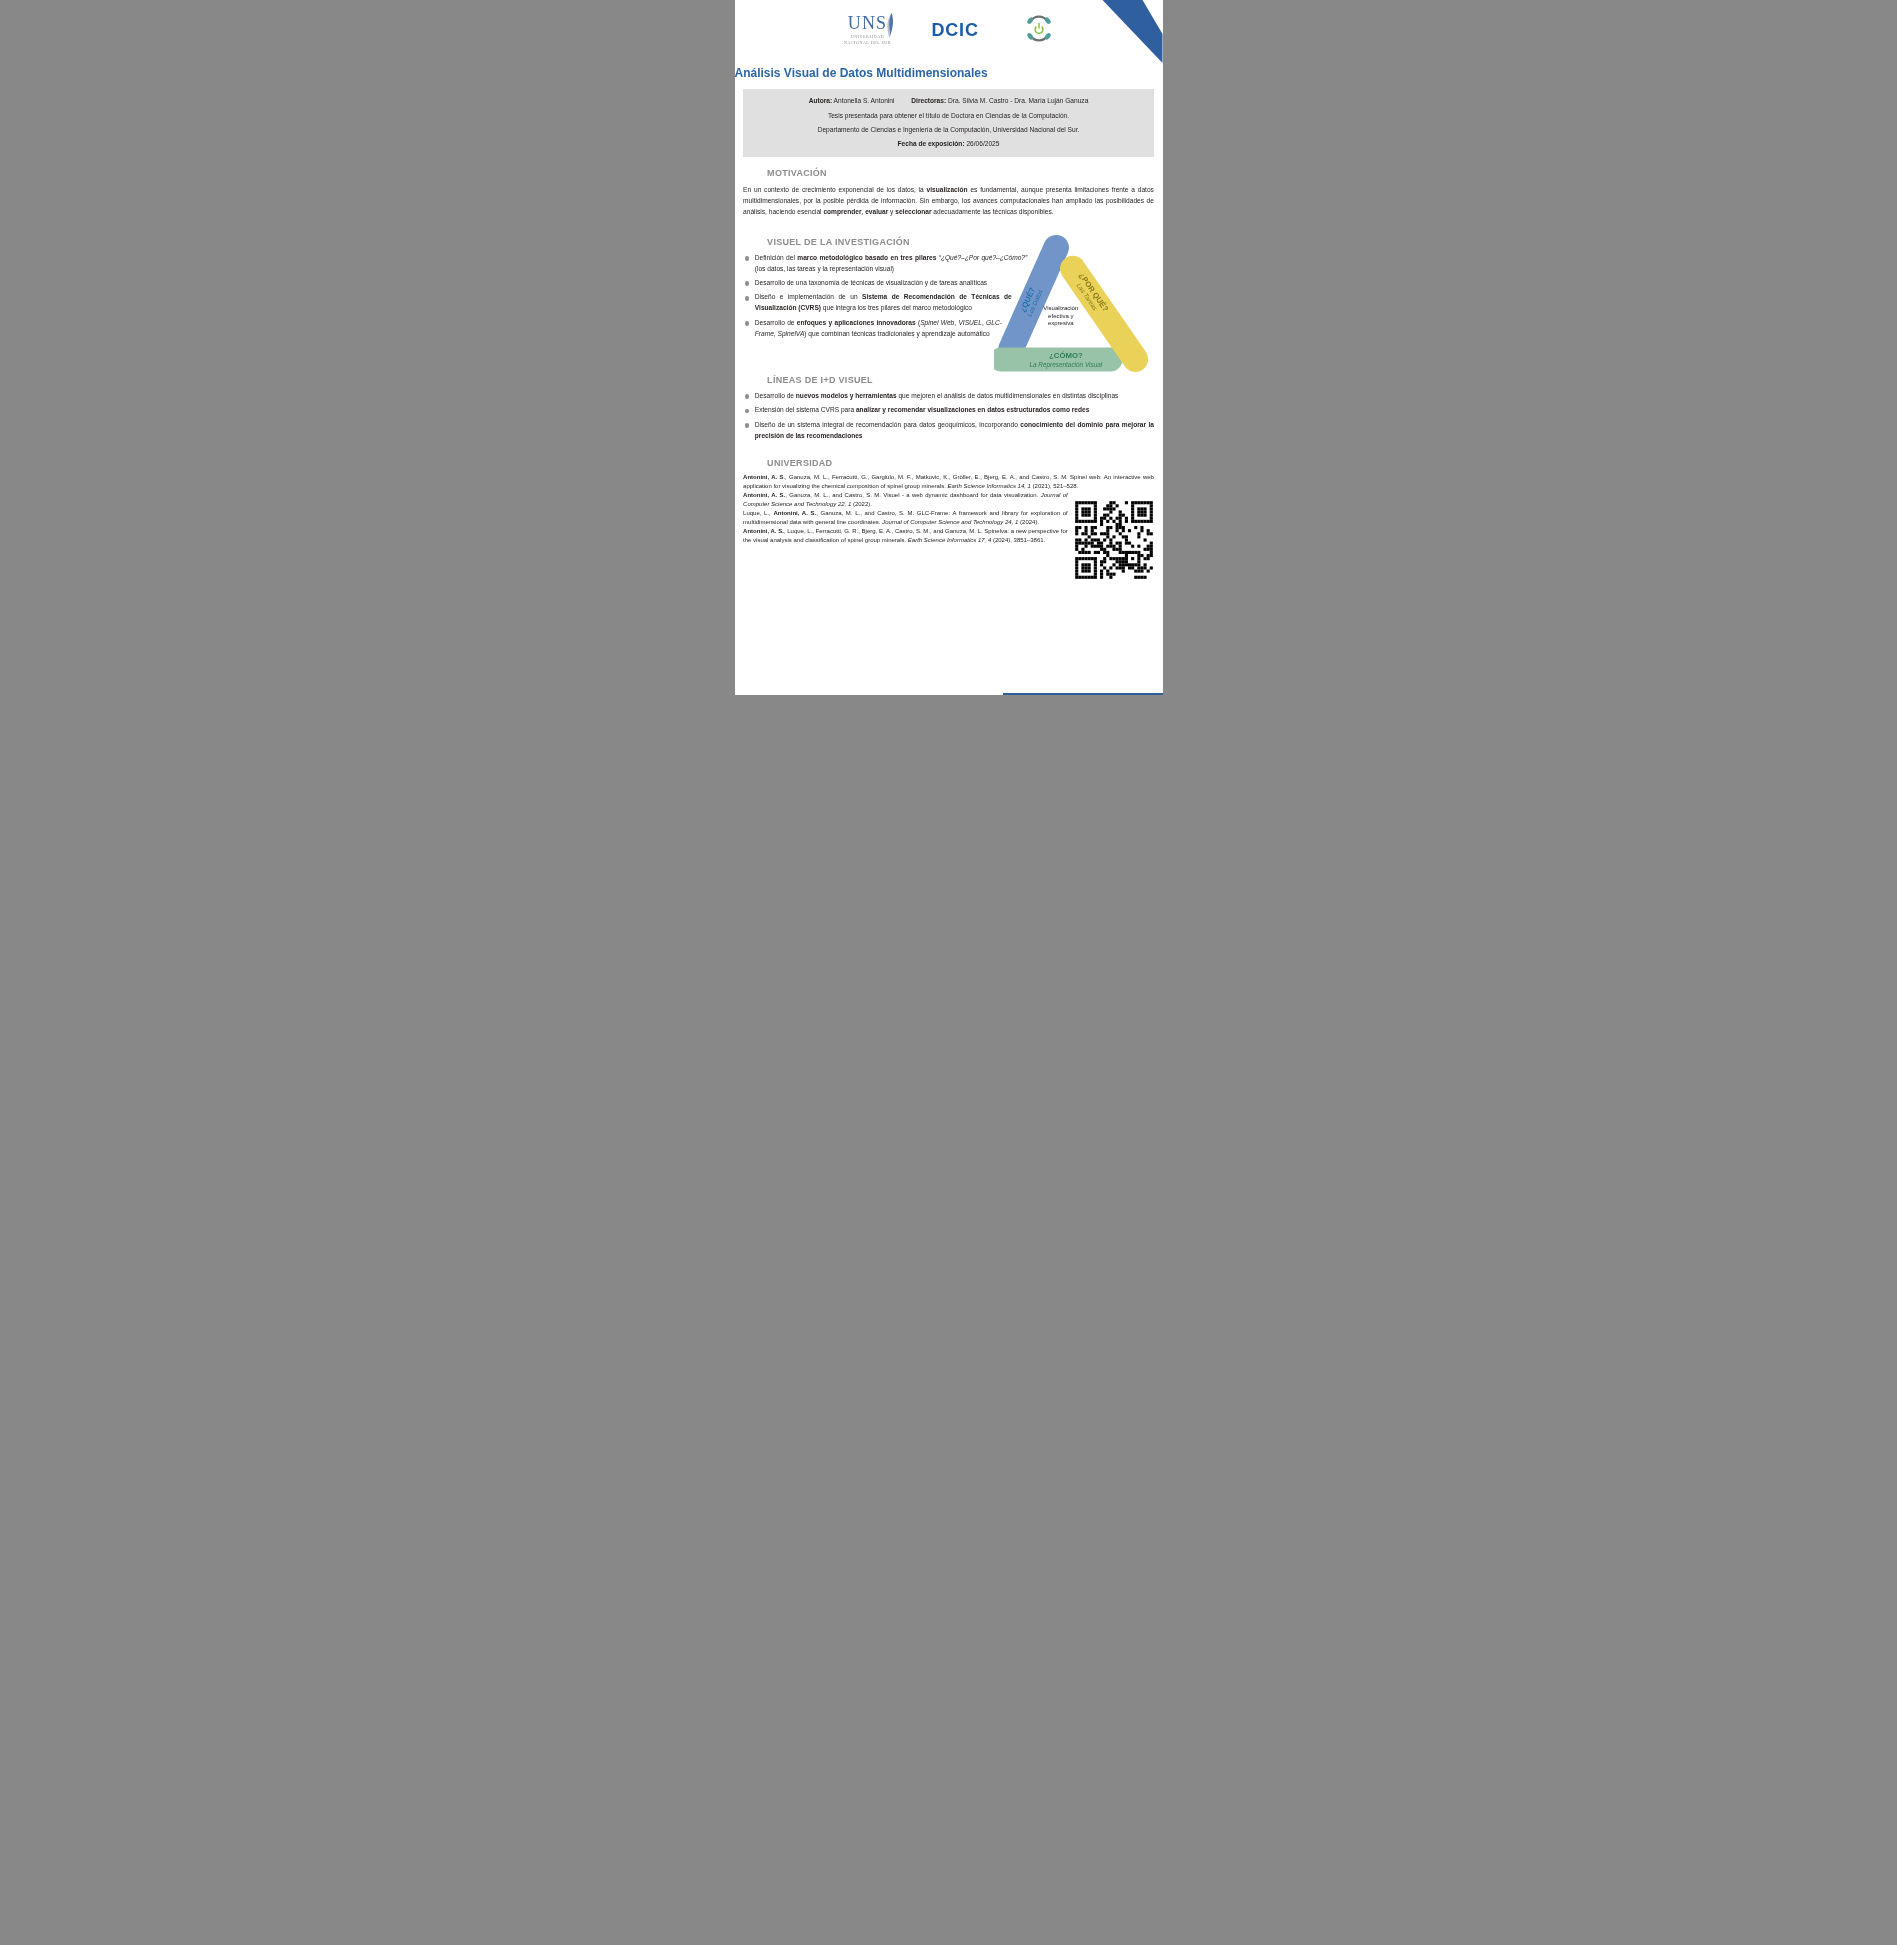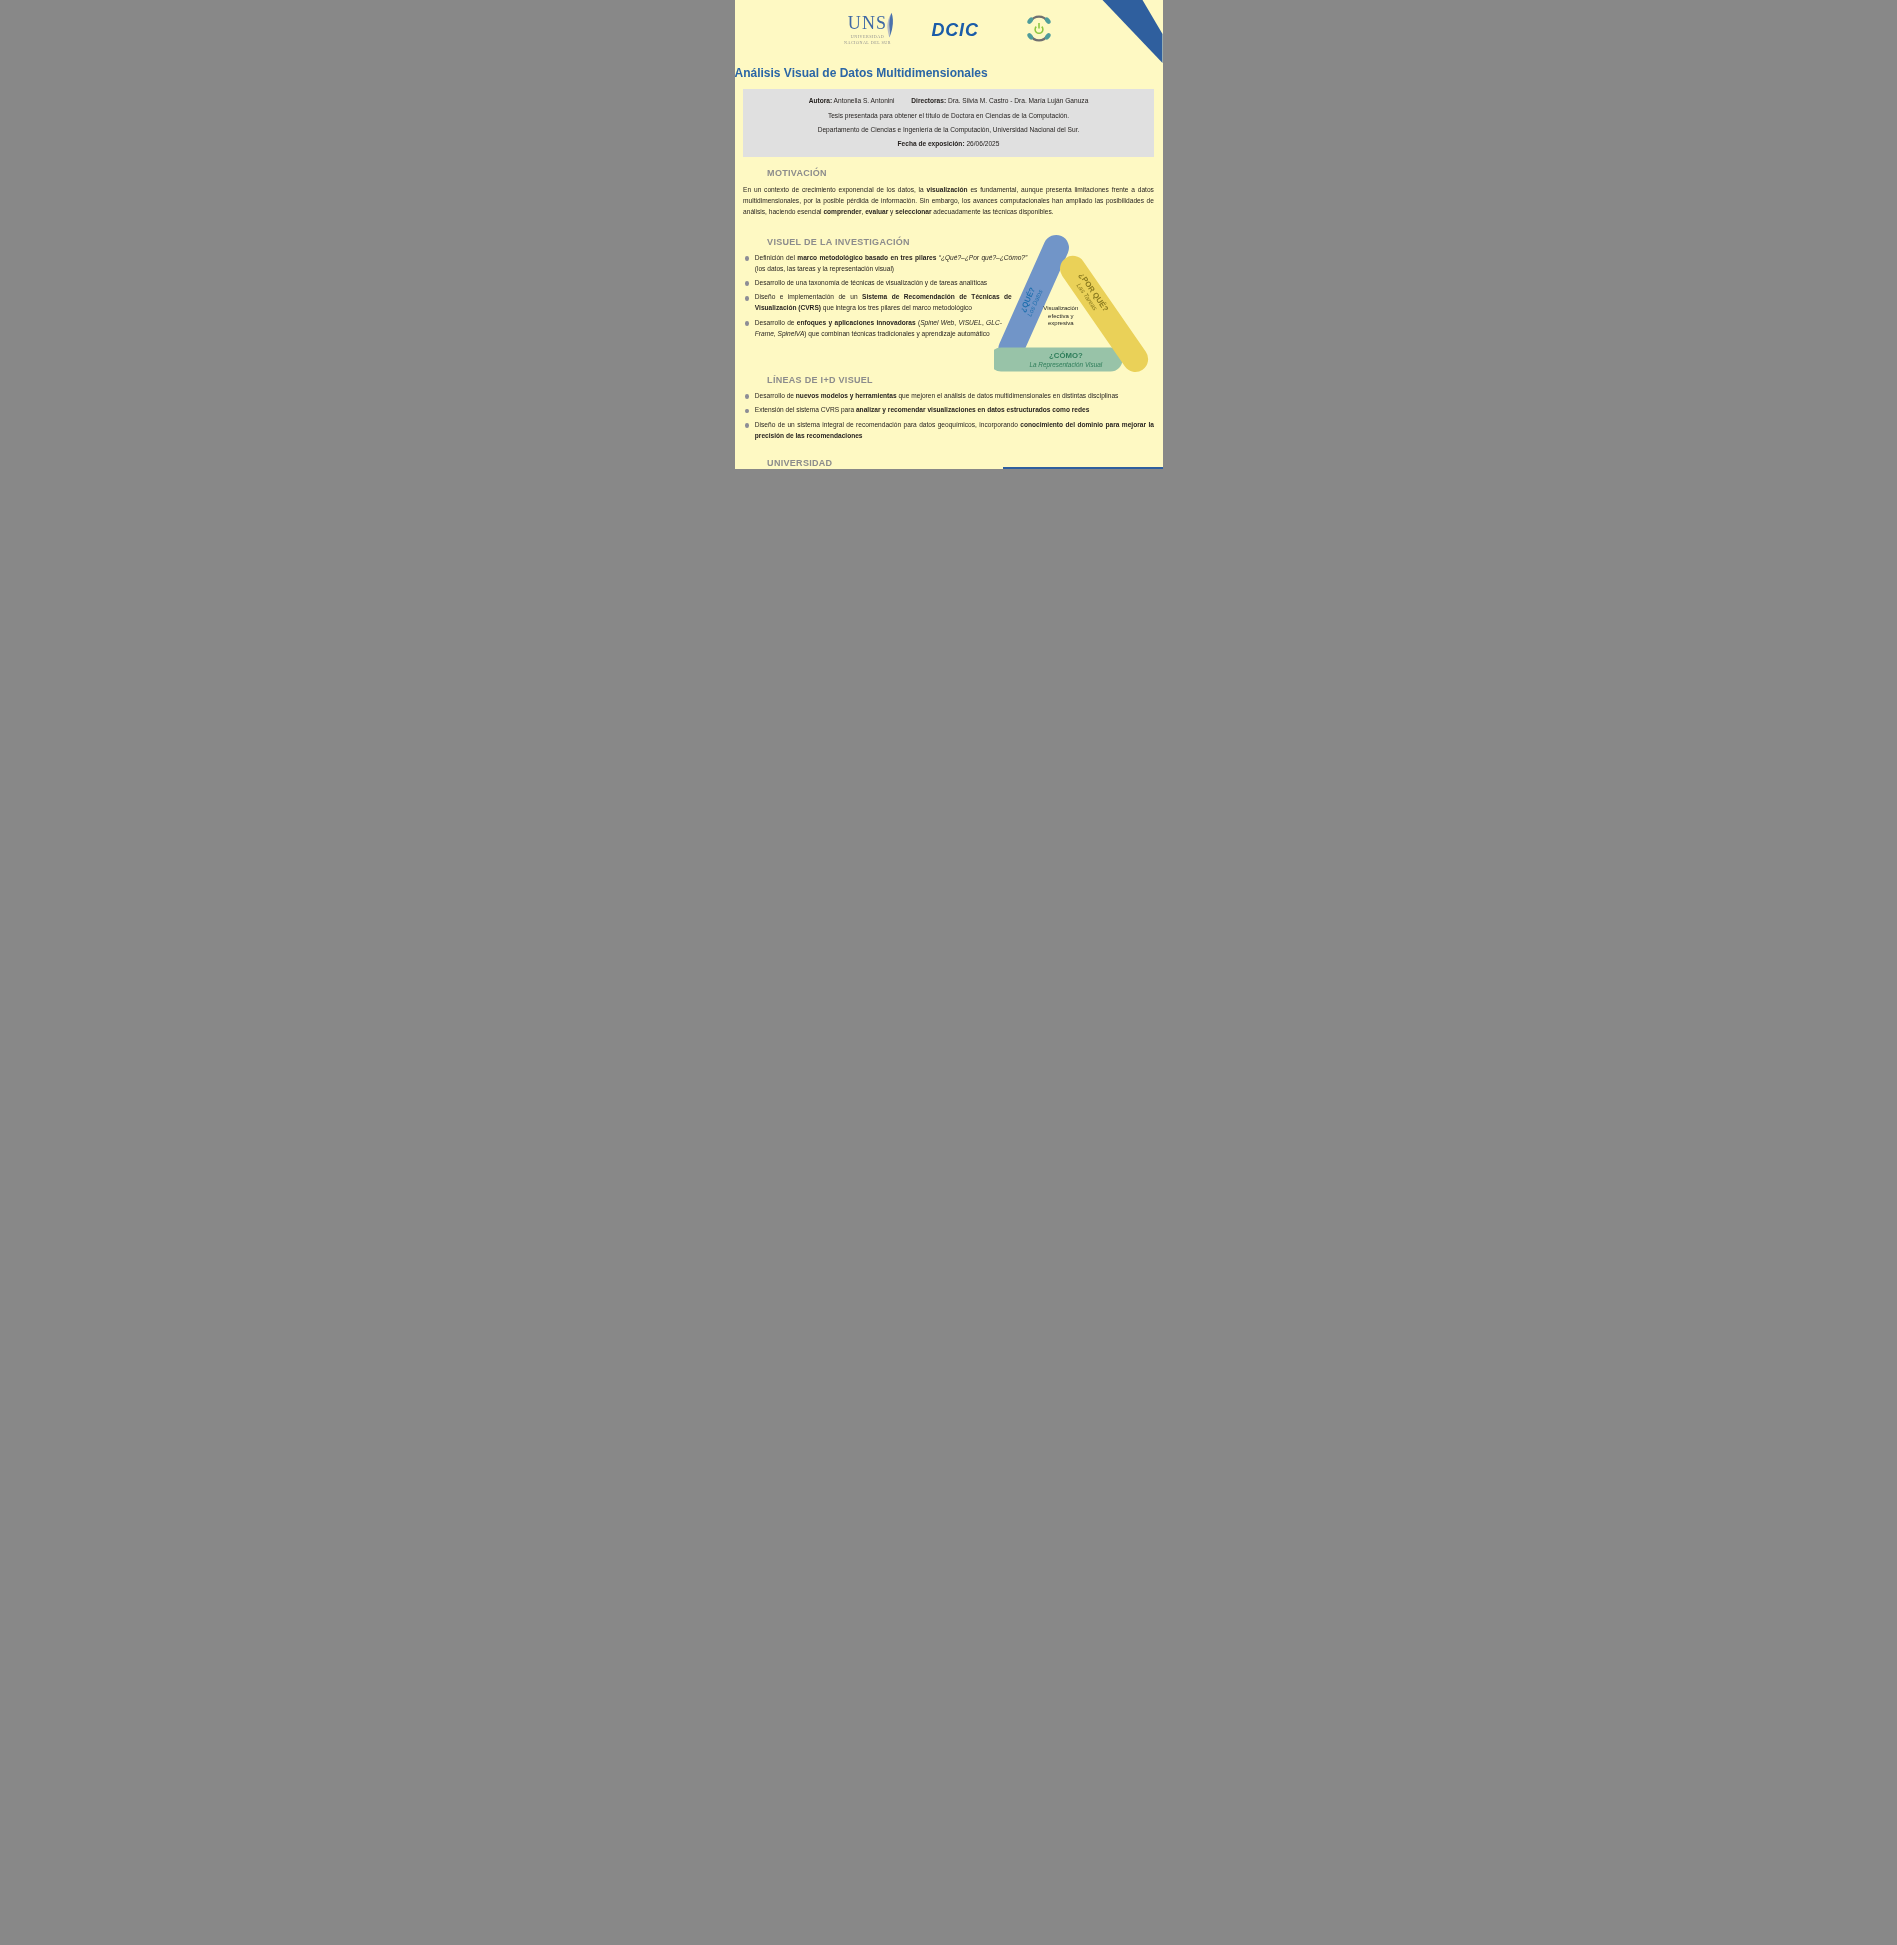--- a/index.html
+++ b/index.html
@@ -1,30 +1,30 @@
 <!DOCTYPE html>
 <html style="font-size:6.2px"><head>
 <meta charset="utf-8">
 <style>
   html,body{margin:0;padding:0;background:#888;}
-  .page{width:428px;height:469px;position:relative;background:#fef9c3;overflow:hidden;
+  .page{width:428px;height:695px;position:relative;background:#ffffff;overflow:hidden;
         font-family:"Liberation Sans",sans-serif;color:#221e1c;margin:0 auto;}
   .content{padding:0 8.6px;}
   
   .ribbon{position:absolute;top:0;right:0;width:97px;height:66px;background:#2F5F9E;
           clip-path:polygon(37px 0px,77px 0px,97px 34px,97px 63px);}
   
   .header{position:relative;height:53px;}
   .uns{position:absolute;left:106px;top:14px;width:54px;text-align:center;
        font-family:"Liberation Serif",serif;}
   .uns-acronym{font-size:18px;color:#3E68A4;letter-spacing:1.2px;line-height:1;display:inline-block;}
   .uns-feather{position:absolute;right:-0.8px;top:-1.6px;}
   .uns-sub{color:#8F8F8F;font-size:4.1px;letter-spacing:0.5px;line-height:1.5;margin-top:1.6px;}
   .dcic{position:absolute;left:197px;top:19.5px;font-weight:900;font-size:18px;color:#1A5CA8;
-        letter-spacing:0.8px;transform:scaleY(1.02);font-style:italic;}
+        letter-spacing:0.8px;transform:scaleY(1.02);}
   .cs-logo{position:absolute;left:289px;top:11.7px;}
   
   .title{text-align:left;font-size:12px;font-weight:bold;color:#2B66A6;margin:13.2px 0 0;}
   
   .info-box{background:#E0E0E0;margin:9.3px 8.6px 0;padding:4.7px 11.7px 5.4px;text-align:center;
             font-size:6.6px;line-height:2.18;}
   .info-gap{display:inline-block;width:13.2px;}
   
   .sec-h{color:#8C8C8C;font-size:9px;font-weight:bold;letter-spacing:0.3px;margin:0;padding-left:24px;}
   .b{font-weight:bold;}

